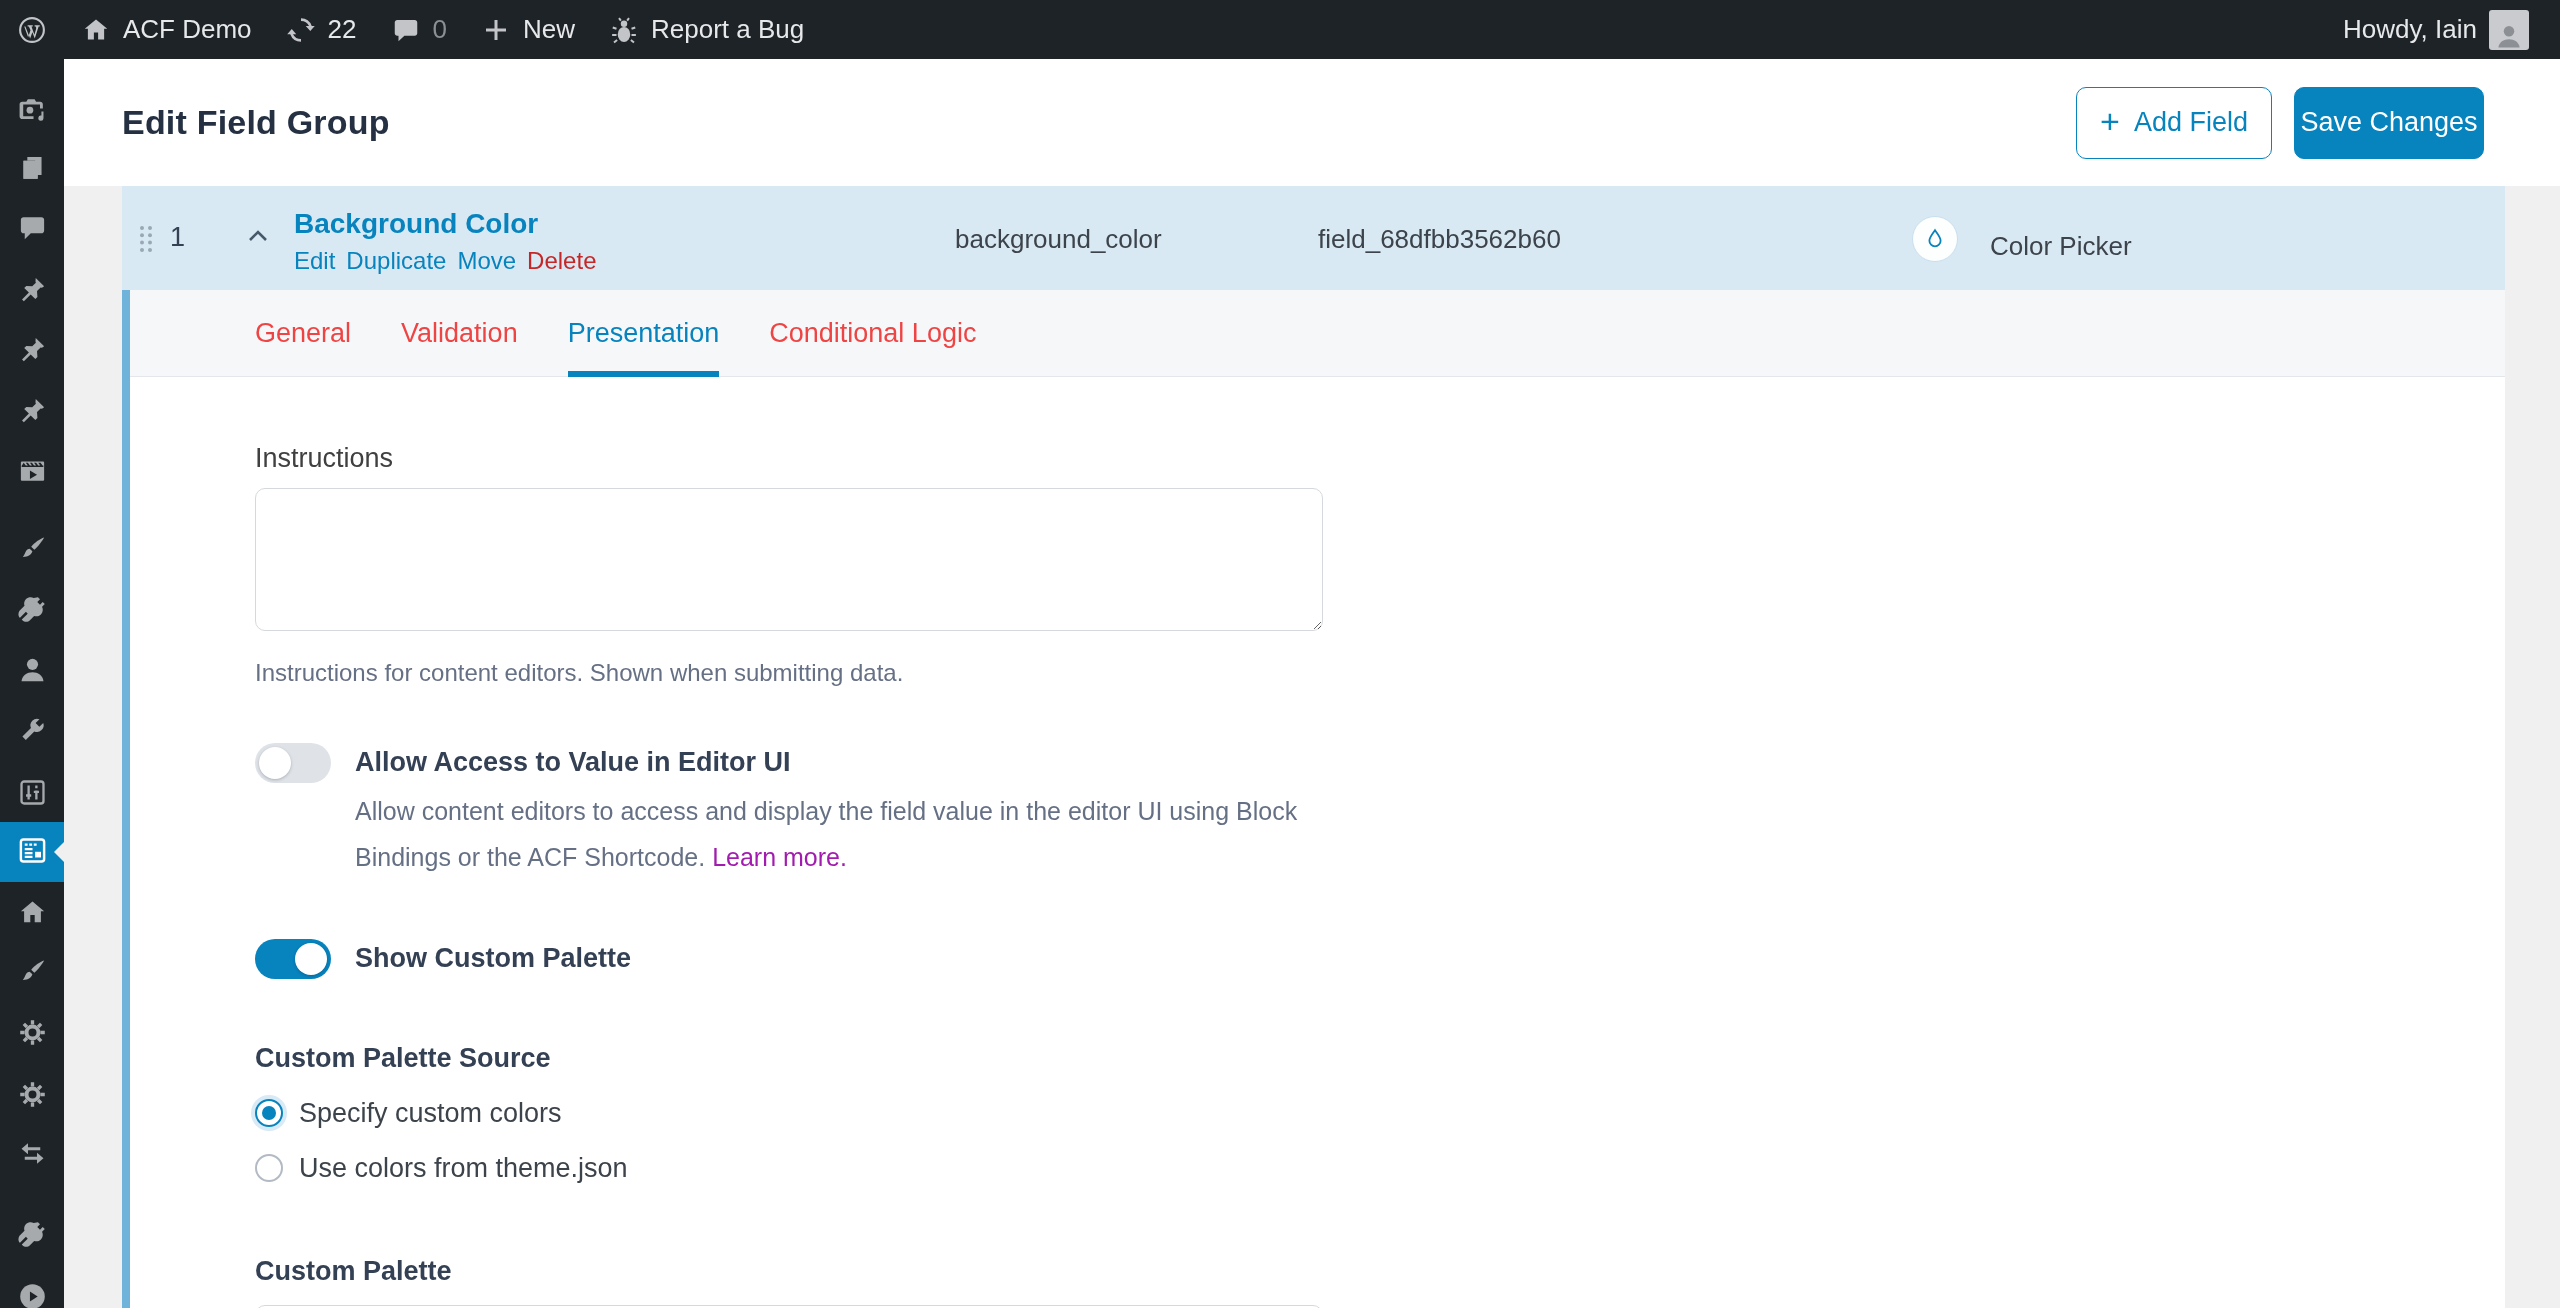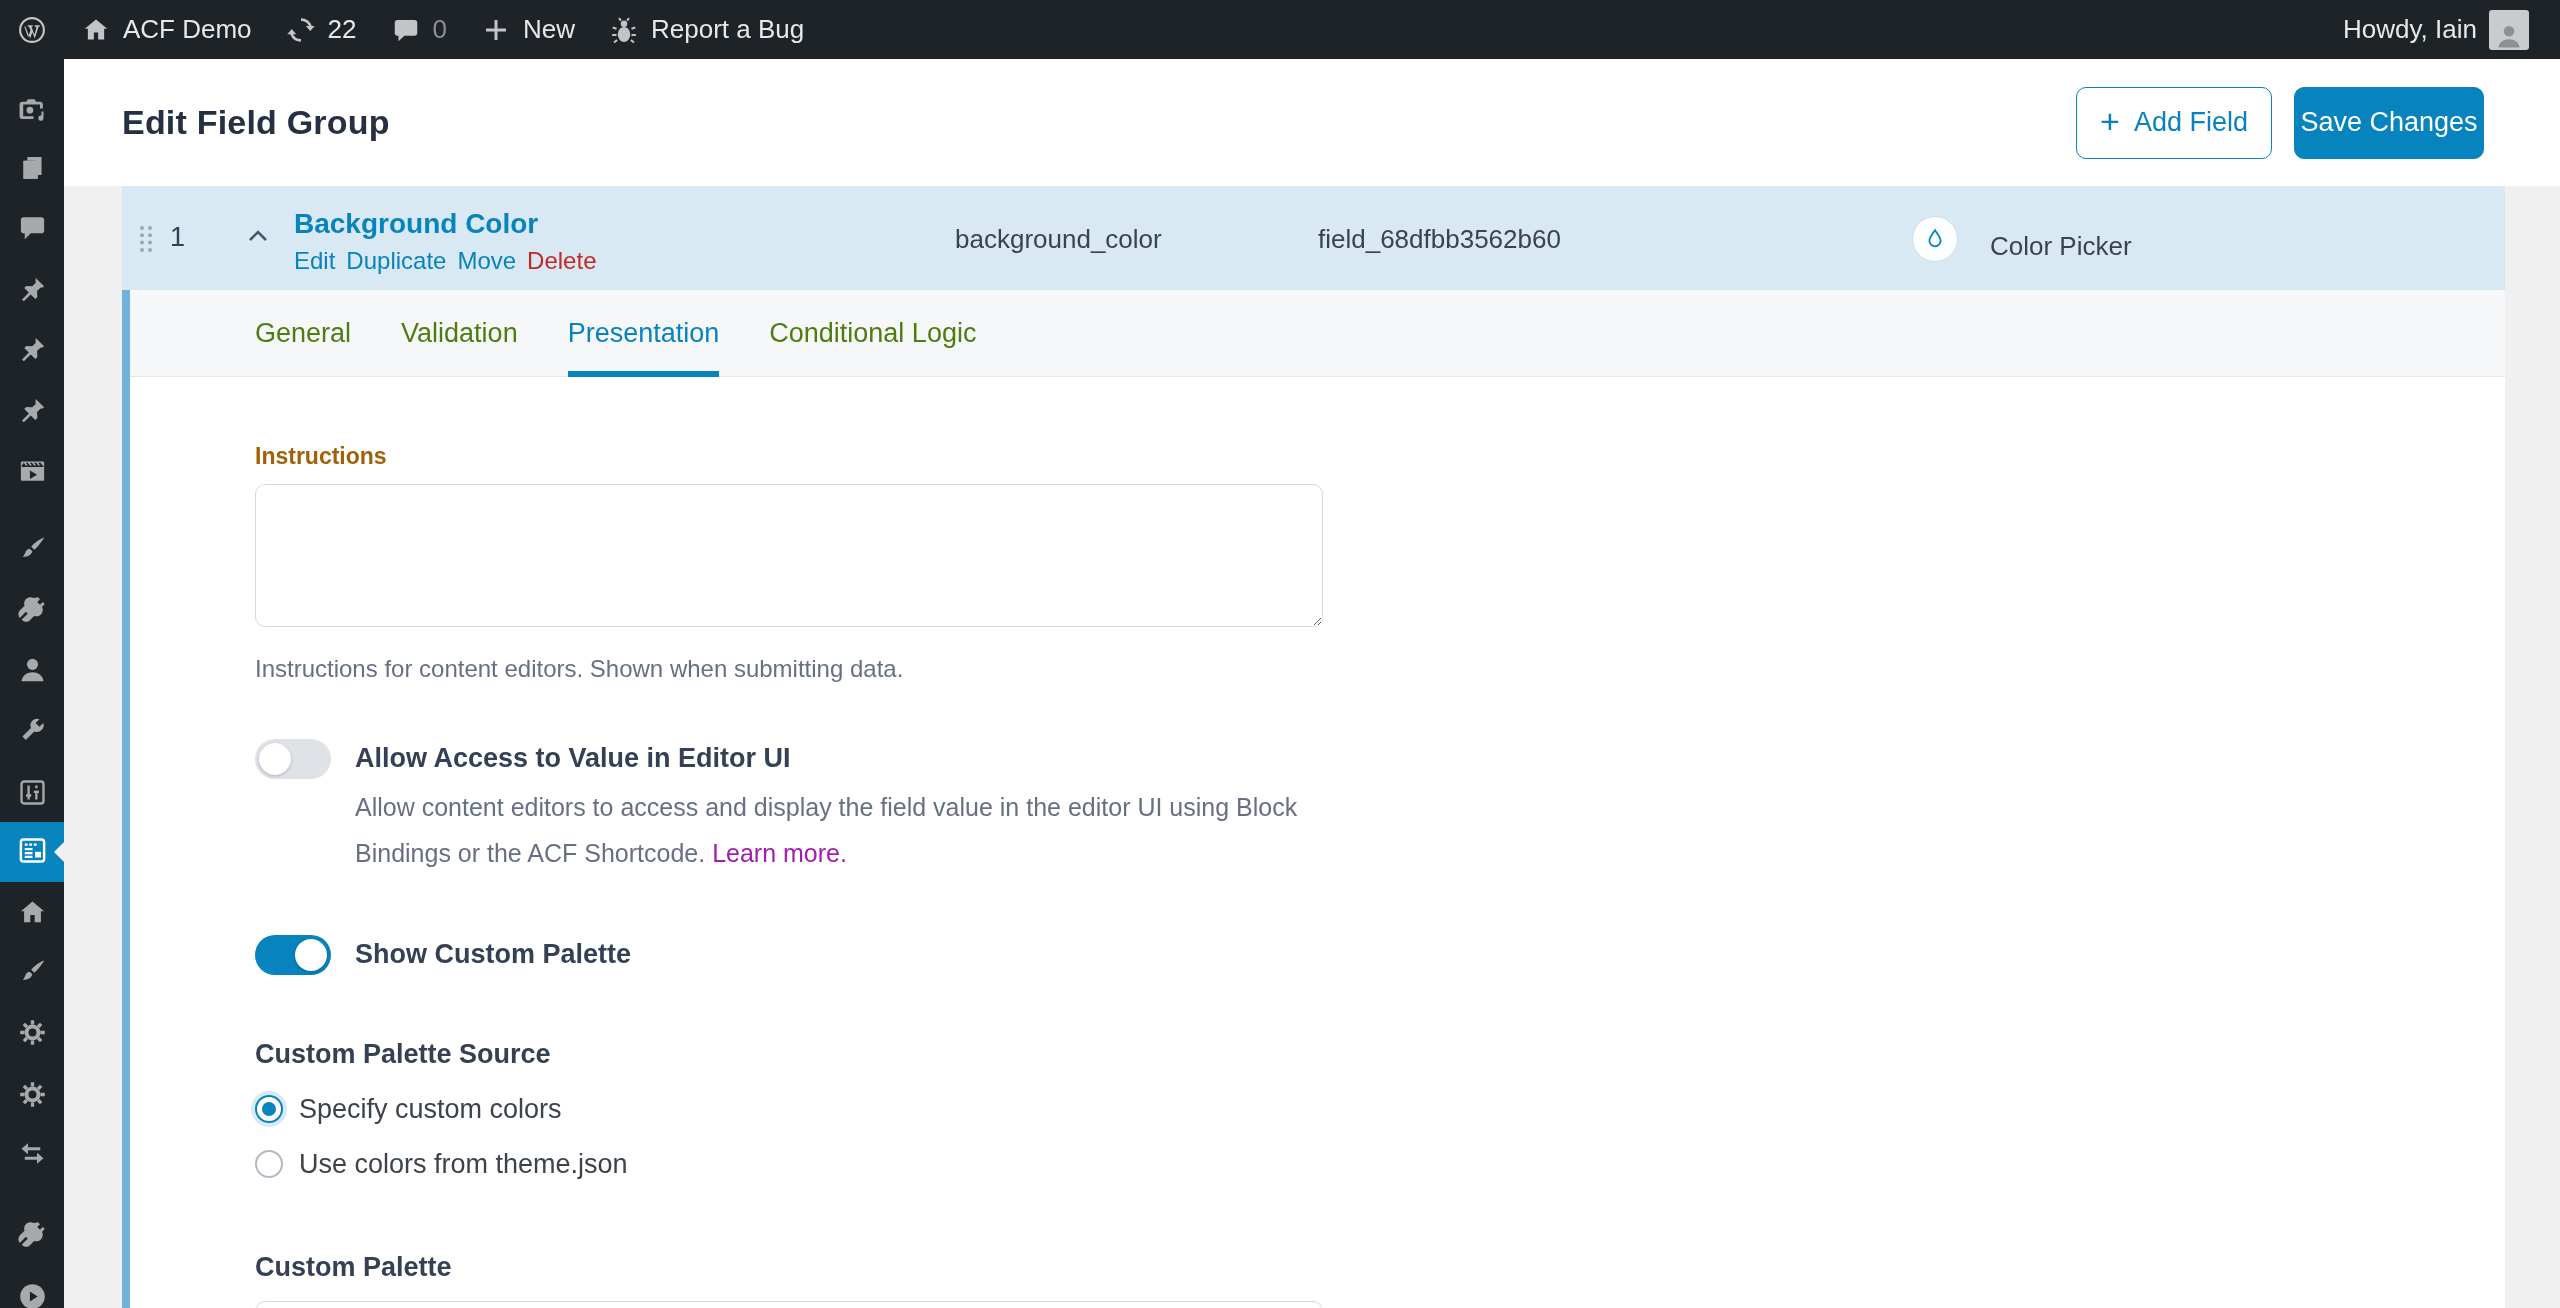--- a/index.html
+++ b/index.html
@@ -59,27 +59,27 @@
   .row-type { position:absolute; left:1790px; top:30px; display:flex; align-items:flex-end; gap:32px; }
   .type-bubble { width:46px; height:46px; border-radius:50%; background:#fdfefe; border:1px solid #c9dfee;
                  display:flex; align-items:center; justify-content:center; }
   .type-bubble svg { width:24px; height:24px; stroke:#0783BE; fill:none; stroke-width:1.8; }
   .row-type-label { font-size:26px; color:#3c434a; }
 
   
   .accent-bar { position:absolute; top:290px; left:122px; width:8px; bottom:0; background:#6FB3DA; }
   .tabbar { position:absolute; top:290px; left:130px; width:2375px; height:87px; background:#F6F7F9;
             border-bottom:1px solid #E3E6EA; display:flex; align-items:stretch; padding-left:125px; gap:50px; }
-  .tab { display:flex; align-items:center; font-size:27px; color:#4d7c0f; cursor:pointer;
+  .tab { display:flex; align-items:center; font-size:27px; color:#ef4444; cursor:pointer;
          border-bottom:6px solid transparent; padding-top:6px; margin-bottom:-1px; }
   .tab.active { color:#0783BE; border-bottom-color:#0783BE; }
 
   .content { position:absolute; top:377px; left:130px; width:2375px; bottom:0; background:#ffffff;
              padding:66px 0 0 125px; }
-  .fld-label { font-size:23px; font-weight:700; color:#a16207; }
+  .fld-label { font-size:27px; font-weight:400; color:#404040; }
   .instructions-box { margin-top:14px; width:1068px; height:143px; border:1px solid #d5d9de; border-radius:10px;
                       resize:both; font-family:inherit; font-size:26px; padding:14px 18px; color:#344054; outline:none; }
   .help-text { margin-top:24px; font-size:24px; color:#667085; }
 
   .toggle-row { display:flex; align-items:flex-start; margin-top:56px; }
   .toggle { position:relative; width:76px; height:40px; border-radius:20px; background:#dfe3e8; cursor:pointer; flex:none; }
   .toggle .knob { position:absolute; top:4px; left:4px; width:32px; height:32px; border-radius:50%; background:#fff;
                   box-shadow:0 1px 3px rgba(16,24,40,.25); }
   .toggle.on { background:#0783BE; }
   .toggle.on .knob { left:40px; }

